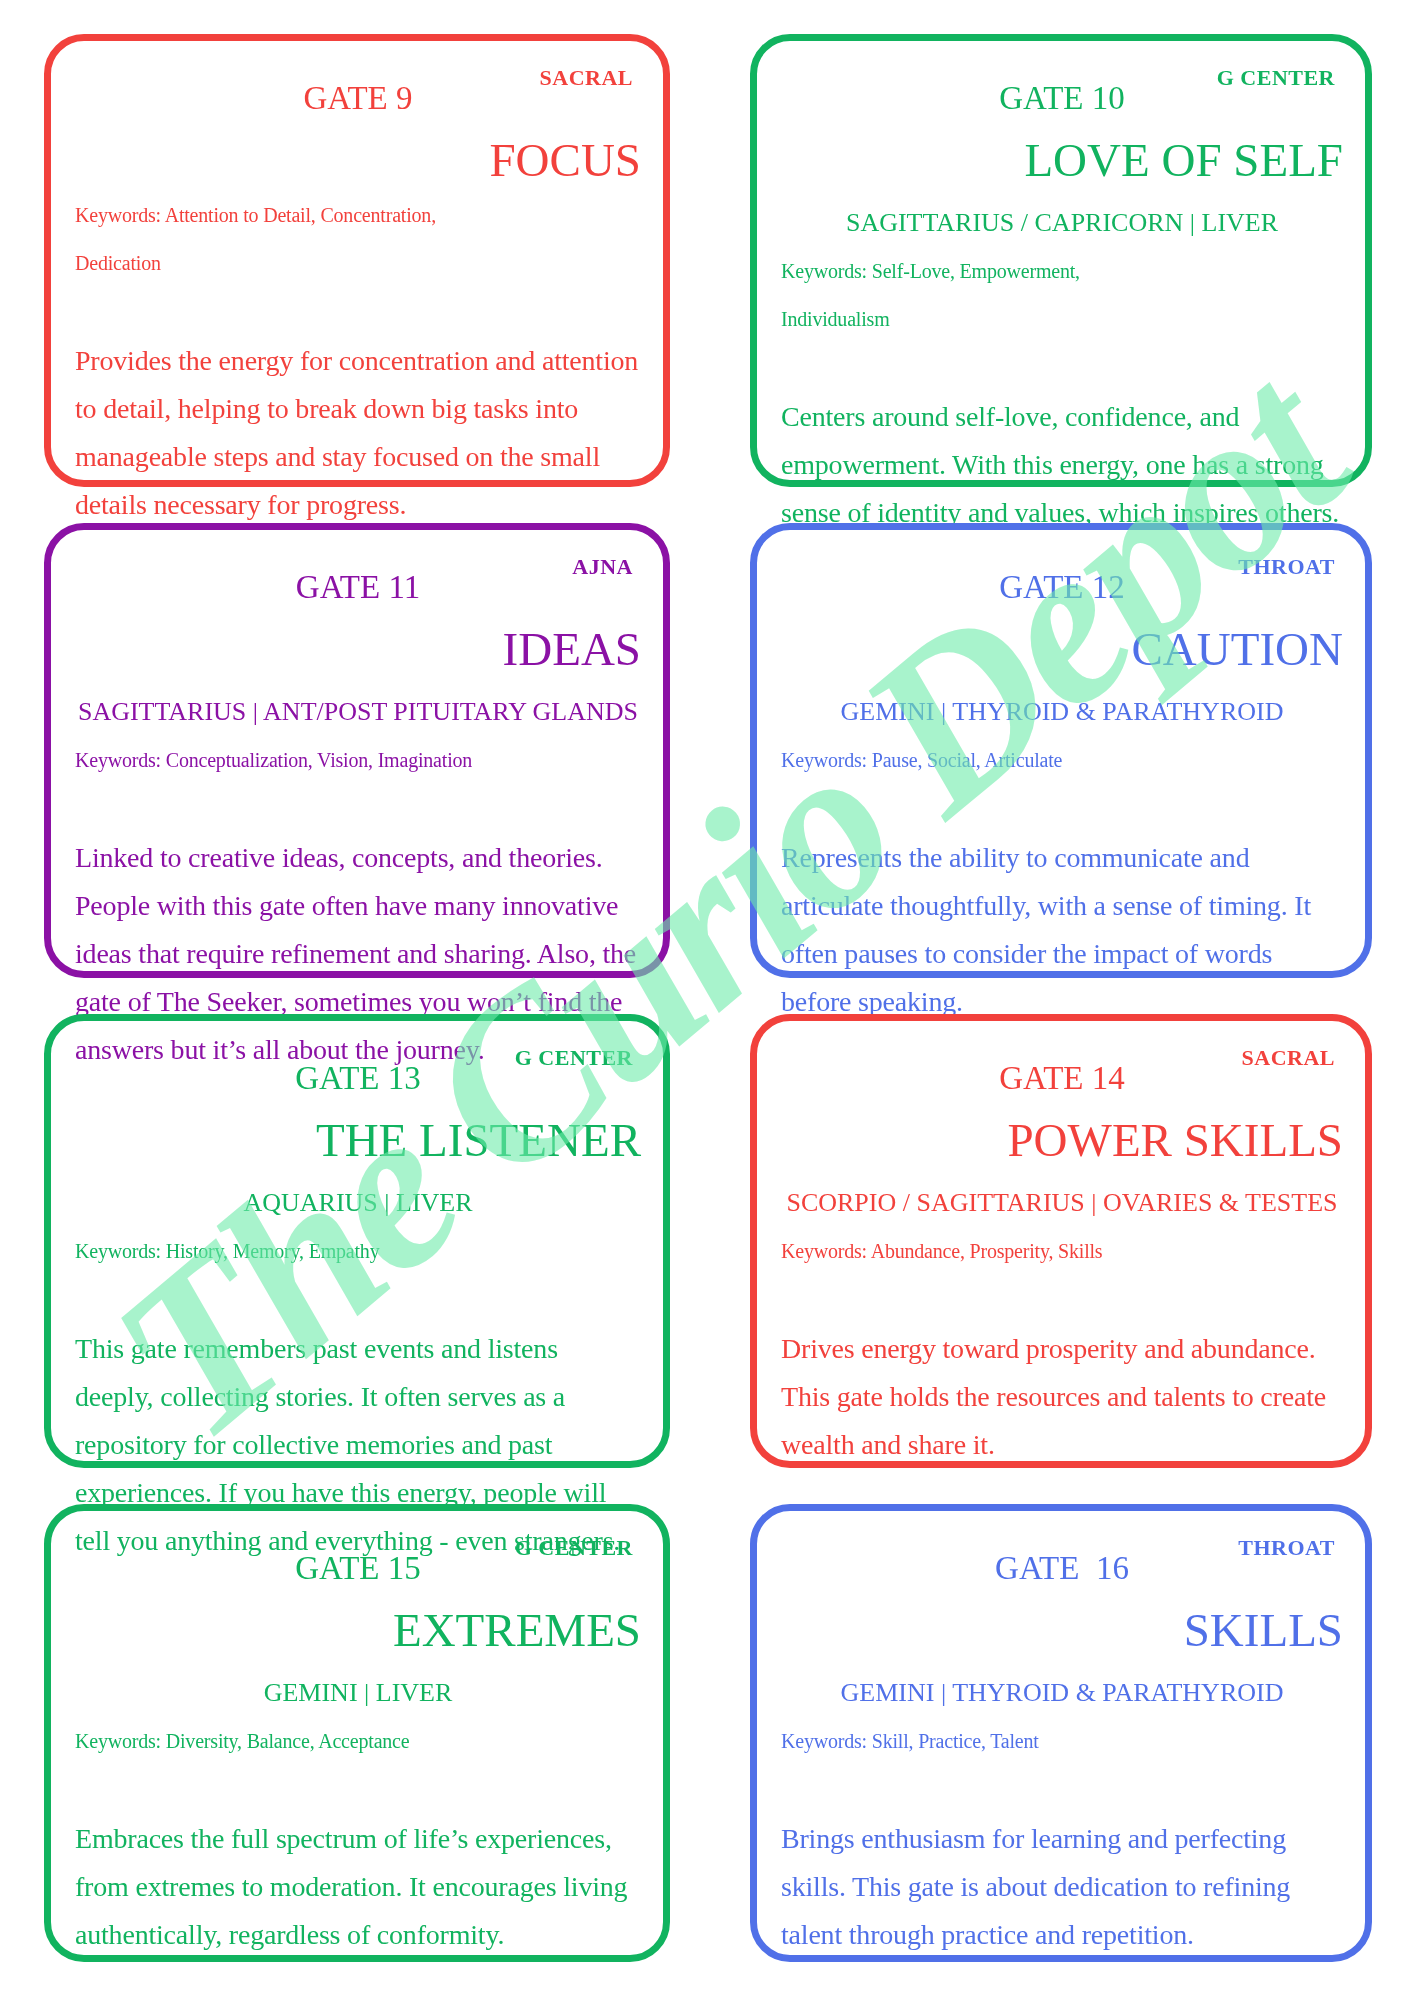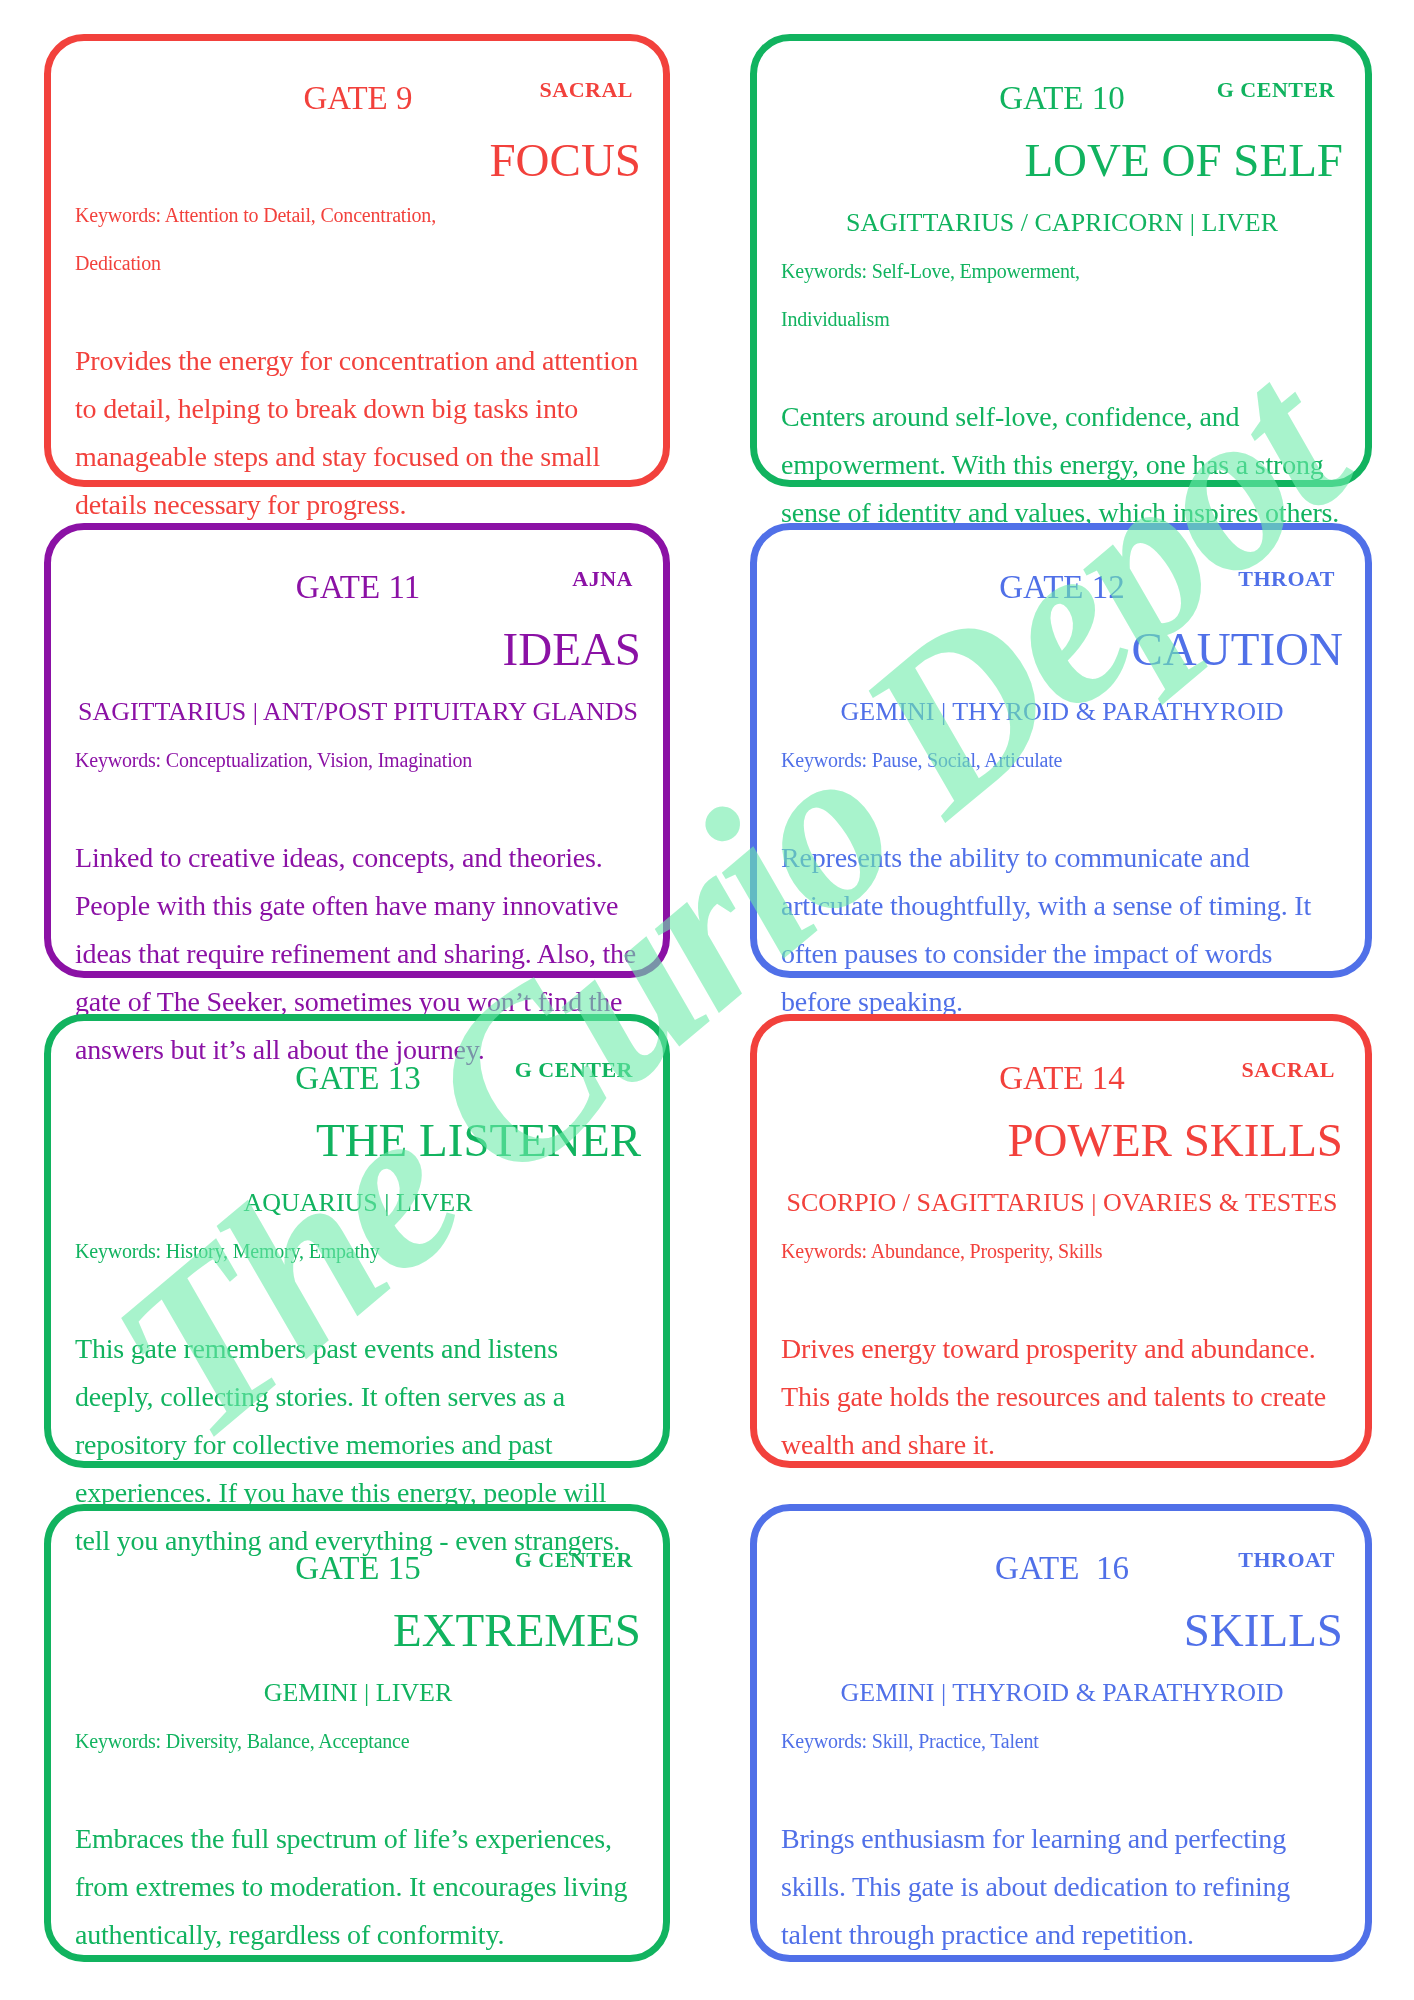--- a/index.html
+++ b/index.html
@@ -17,21 +17,21 @@
   .card{
     box-sizing:border-box;
     border:7px solid #000;
     border-radius:40px;
     position:relative;
     padding:26px 22px 0 24px;
     background:transparent;
   }
   .corner{
     position:absolute;top:24px;right:30px;
-    font-size:22px;font-weight:bold;letter-spacing:.5px;margin-top:12px;
+    font-size:22px;font-weight:bold;letter-spacing:.5px;
   }
   .title{
     text-align:center;font-size:33px;line-height:62px;white-space:pre;
   }
   .subtitle{
     text-align:right;font-size:47px;line-height:62px;
   }
   .zodiac{
     text-align:center;font-size:26px;line-height:48px;margin-top:8px;white-space:nowrap;
   }

